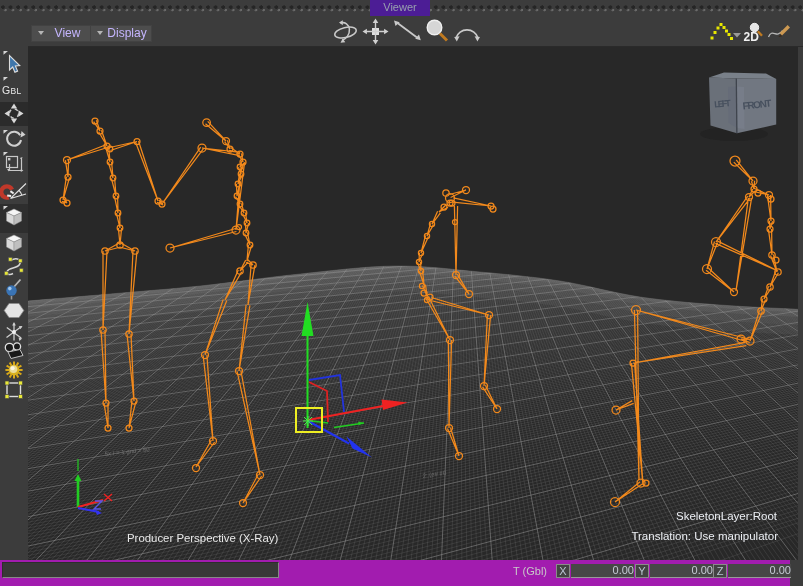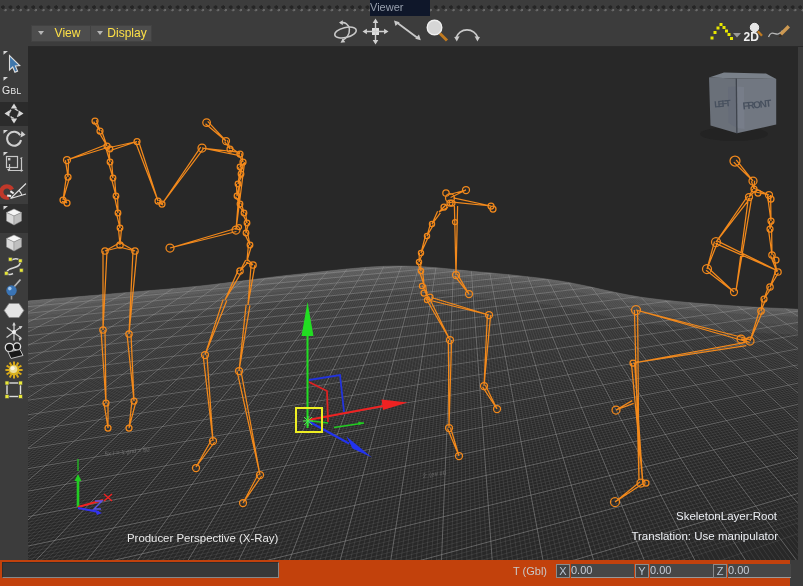--- a/index.html
+++ b/index.html
@@ -1,35 +1,35 @@
 <!DOCTYPE html>
 <html><head><meta charset="utf-8"><style>
 
 *{margin:0;padding:0;box-sizing:border-box}
 body{width:803px;height:586px;background:#3c3c3c;font-family:"Liberation Sans",sans-serif;overflow:hidden;position:relative}
 #titlebar{position:absolute;left:0;top:0;width:803px;height:17px;
  background-color:#3c3c3c;
  background-image:radial-gradient(circle at 3px 7.2px, #252525 1.7px, rgba(0,0,0,0) 1.9px),
                   radial-gradient(circle at 5.5px 10.2px, #6a6a6a 1.2px, rgba(0,0,0,0) 1.4px);
  background-size:7.6px 17px;}
-#titlelabel{position:absolute;left:370px;top:0;width:60px;height:16px;background:#0f172a;
- color:#98a0ae;font-size:11px;text-align:left;line-height:15px}
+#titlelabel{position:absolute;left:370px;top:0;width:60px;height:16px;background:#4c1d95;
+ color:#98a0ae;font-size:11px;text-align:center;line-height:15px}
 #toolrow{position:absolute;left:0;top:17px;width:803px;height:28px;background:#3c3c3c}
 .btn{position:absolute;top:8px;height:17px;background:#4d4d4d;border:1px solid #424242;
- color:#fde047;font-size:12px;line-height:15px;text-align:center;padding-left:12px}
+ color:#c4b5fd;font-size:12px;line-height:15px;text-align:center;padding-left:12px}
 .btn .chev{position:absolute;left:6px;top:5px;width:0;height:0;border-left:3.5px solid transparent;
  border-right:3.5px solid transparent;border-top:4.5px solid #b5b5b5}
 #viewport{position:absolute;left:28px;top:47px;width:770px;height:513px;background:#282828}
-#statusbar{position:absolute;left:0;top:560px;width:790px;height:26px;background:#c2410c}
+#statusbar{position:absolute;left:0;top:560px;width:790px;height:26px;background:#a21caf}
 #sunken{position:absolute;left:2px;top:2px;width:277px;height:16px;background:#383838;
  border-right:1px solid #888;border-bottom:1px solid #888;border-top:1px solid #2d2d2d;border-left:1px solid #2d2d2d}
 .axlabel{position:absolute;top:4px;width:14px;height:14px;background:#434343;border:1px solid #8a8a8a;
  color:#b9c4d2;font-size:11px;text-align:center;line-height:12px}
 .axfield{position:absolute;top:4px;width:63px;height:14px;background:#474747;border-bottom:1px solid #9a9a9a;
- color:#c6ccd6;font-size:11px;text-align:left;line-height:13px}
+ color:#c6ccd6;font-size:11px;text-align:right;line-height:13px}
 #tgbl{position:absolute;left:513px;top:5px;color:#c8c8c8;font-size:11px}
 #lbar{position:absolute;left:0;top:45px;width:28px;height:541px;background:#3c3c3c}
 #topseam{position:absolute;left:28px;top:46px;width:775px;height:1px;background:#2a2a2a}
 
 </style></head><body>
 <div id="titlebar"></div>
 <div id="titlelabel">Viewer</div>
 <div id="toolrow">
 <div class="btn" style="left:31px;width:61px"><span class="chev"></span>View</div>
 <div class="btn" style="left:90px;width:62px"><span class="chev"></span>Display</div>

